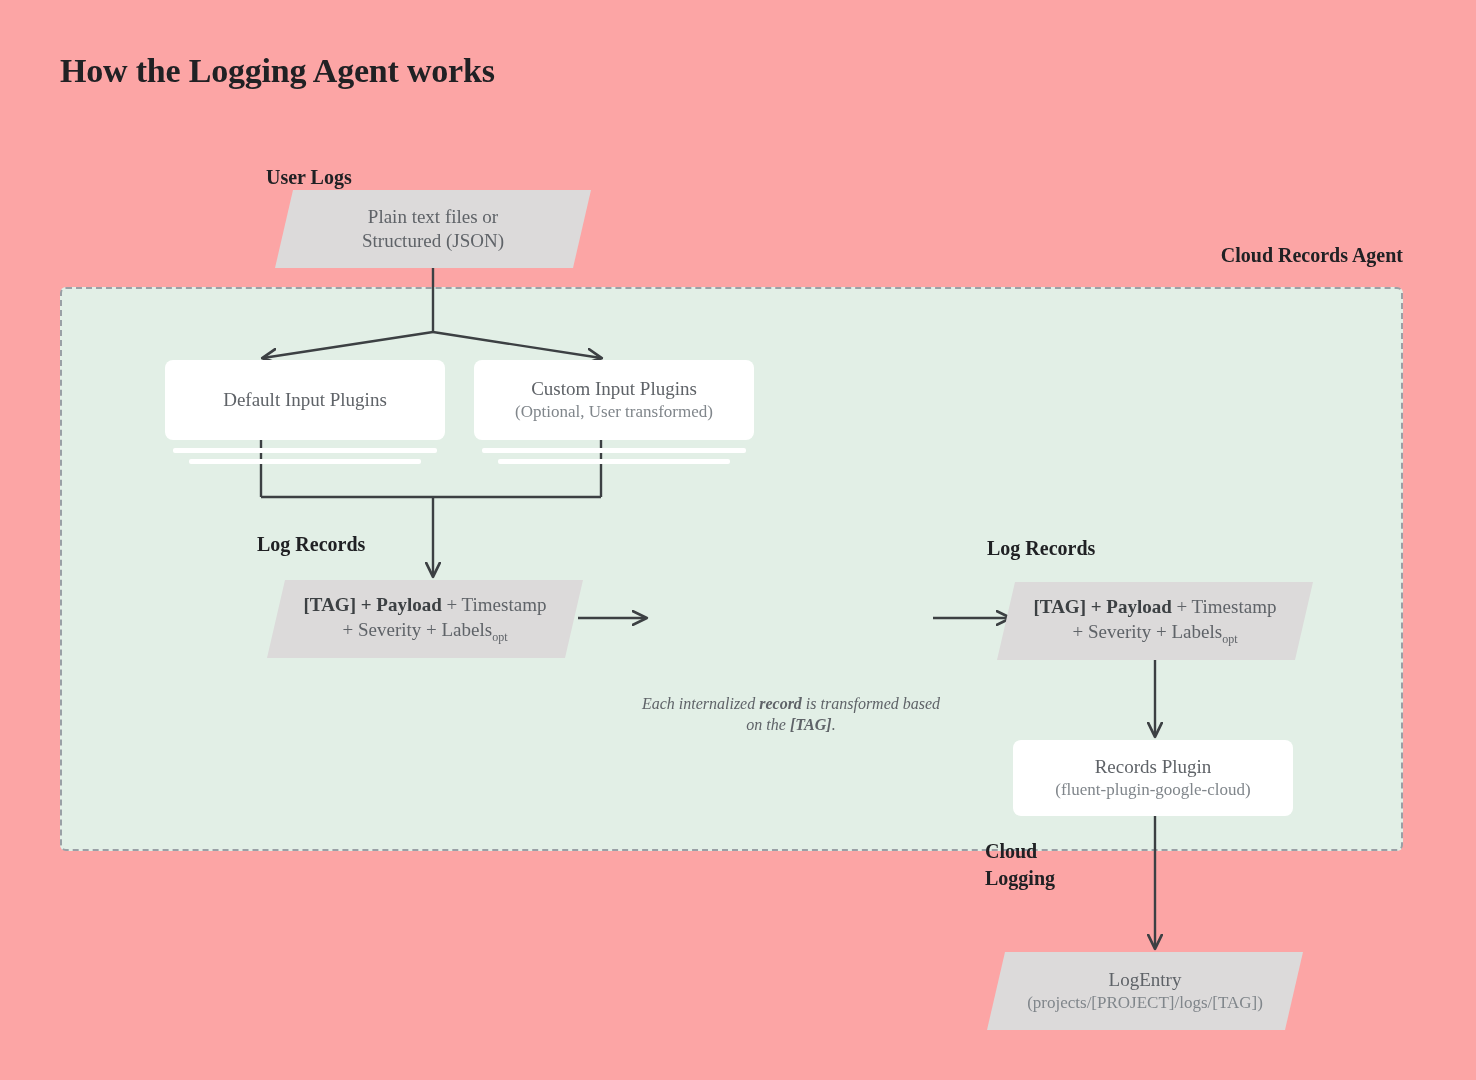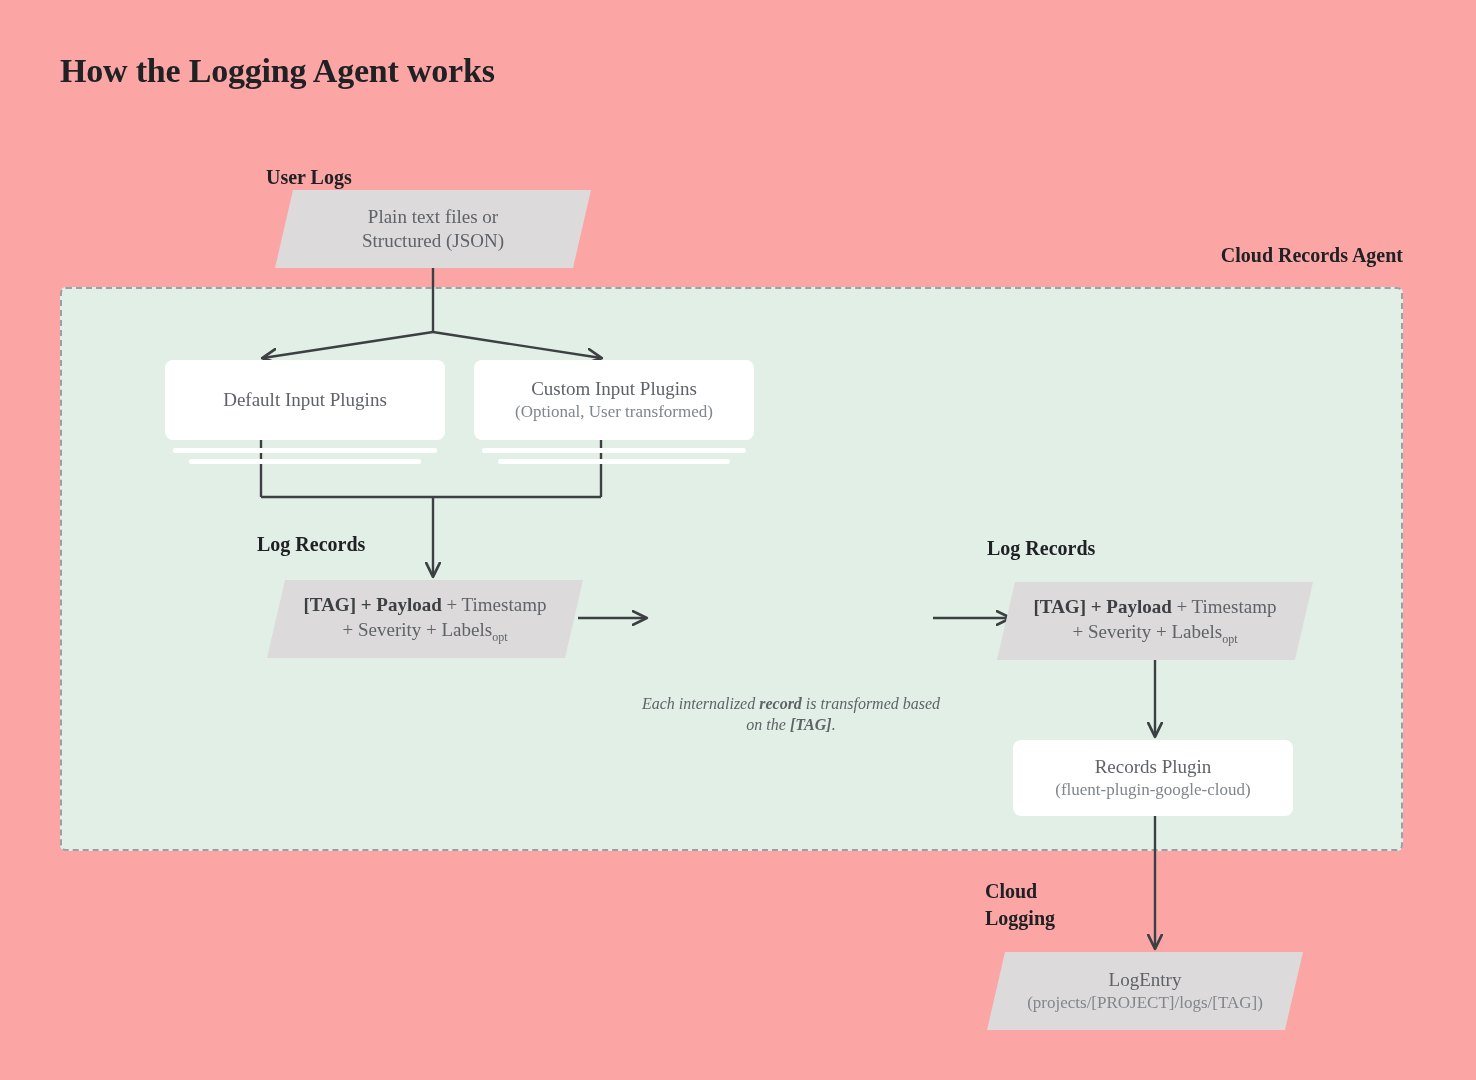--- a/index.html
+++ b/index.html
@@ -34,21 +34,21 @@
     font-size: 20px;
     font-weight: bold;
     color: #202124;
     white-space: pre-line;
     line-height: 1.35;
   }
   #label-user-logs   { left: 266px;  top: 143px; margin-top: 21px; }
   #label-agent       { right: 73px;  top: 242px; }
   #label-logrec-left { left: 257px;  top: 531px; }
   #label-logrec-right{ left: 987px;  top: 535px; }
-  #label-cloud-logging { left: 985px; top: 878px; }
+  #label-cloud-logging { left: 985px; top: 838px; }
 
   
   #agent-container {
     position: absolute;
     left: 60px;
     top: 287px;
     width: 1343px;
     height: 564px;
     background: #e2efe6;
     border: 2px dashed #9aa0a6;

